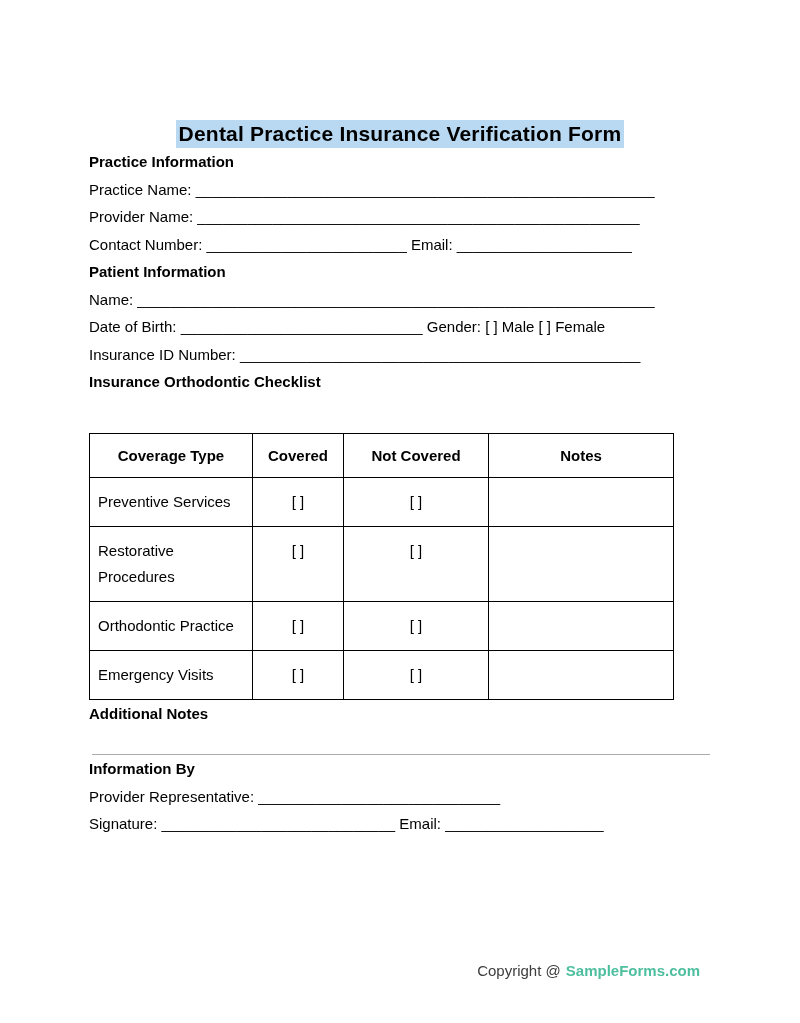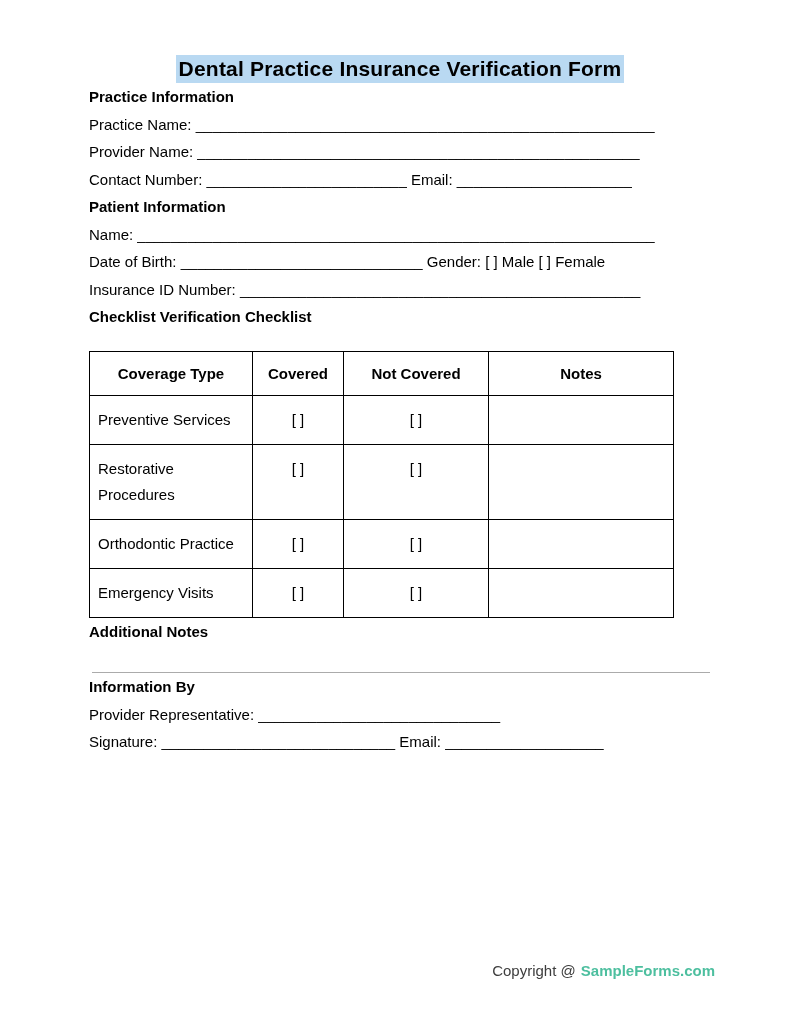--- a/index.html
+++ b/index.html
@@ -11,21 +11,21 @@
     font-family: "Liberation Sans", sans-serif;
     font-size: 15px;
     color: #000000;
     overflow: hidden;
     box-sizing: border-box;
   }
   .content {
     padding: 0 112px 0 89px;
   }
   .title-wrap {
-    margin-top: 55px;
+    margin-top: 120px;
     text-align: center;
   }
   .title-hl {
     display: inline-block;
     background: #b9d9f2;
     font-size: 21px;
     font-weight: bold;
     padding: 2px 3px;
     letter-spacing: 0.2px;
   }
@@ -36,21 +36,21 @@
     line-height: 27.5px;
   }
   .sec-first { margin-top: 64px; }
   .sec-gap { margin-top: 16px; }
   p.line {
     margin: 0;
     line-height: 27.5px;
     white-space: nowrap;
   }
   table.checklist {
-    margin-top: 20px;
+    margin-top: 37px;
     border-collapse: collapse;
     width: 584px;
     table-layout: fixed;
   }
   table.checklist th, table.checklist td {
     border: 1px solid #000000;
     font-size: 15px;
   }
   table.checklist th {
     font-weight: bold;
@@ -70,21 +70,21 @@
   .notes-heading { margin-top: 14px; }
   .notes-line {
     border: none;
     border-top: 1px solid #ababab;
     margin: 27px 0 0 3px;
     width: 618px;
   }
   .auth-heading { margin-top: 42px; }
   .footer {
     position: absolute;
-    right: 85px;
+    right: 100px;
     bottom: 44px;
     font-size: 15px;
     color: #3d3d3d;
   }
   .footer .link {
     font-weight: bold;
     color: #4dbf9f;
     margin-left: 5px;
   }
 </style>
@@ -100,21 +100,21 @@
     <h2 class="sec sec-first">Practice Information</h2>
     <p class="line">Practice Name: _______________________________________________________</p>
     <p class="line">Provider Name: _____________________________________________________</p>
     <p class="line">Contact Number: ________________________ Email: _____________________</p>
 
     <h2 class="sec sec-gap">Patient Information</h2>
     <p class="line">Name: ______________________________________________________________</p>
     <p class="line">Date of Birth: _____________________________ Gender: [ ] Male [ ] Female</p>
     <p class="line">Insurance ID Number: ________________________________________________</p>
 
-    <h2 class="sec sec-gap">Checklist Verification Checklist</h2>
+    <h2 class="sec sec-gap">Insurance Orthodontic Checklist</h2>
 
     <table class="checklist">
       <colgroup>
         <col class="col-type">
           <col class="col-cov">
           <col class="col-ncov">
           <col class="col-notes">
       </colgroup>
       <thead>
         <tr>

